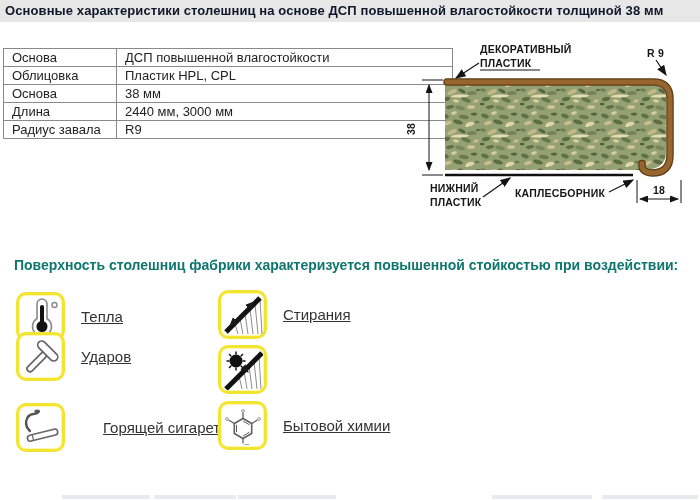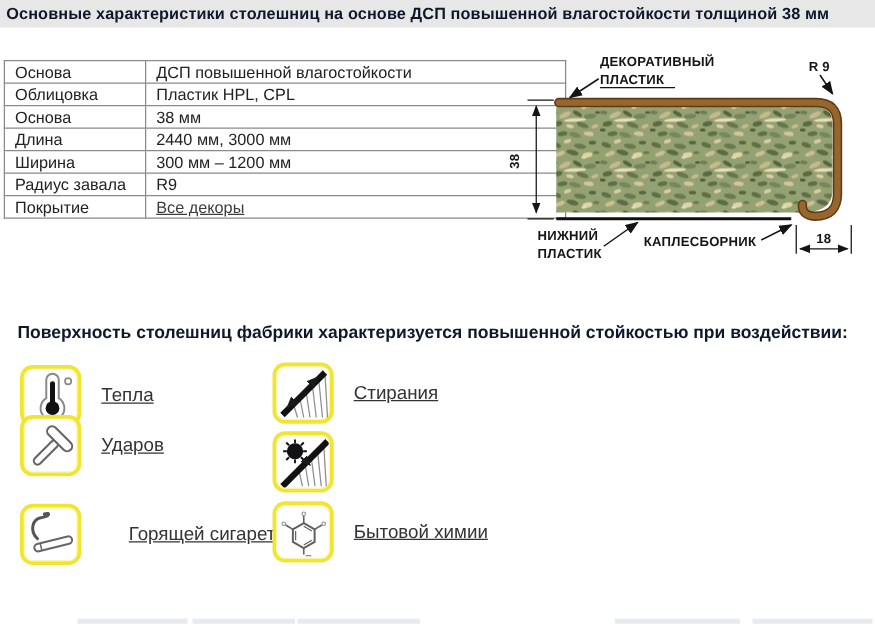--- a/index.html
+++ b/index.html
@@ -16,21 +16,21 @@
   table.specs td { border:1px solid #8a8a8a; height:17px; padding:1px 8px;
     vertical-align:middle; }
   table.specs td.lbl { width:113px; }
   a.decors-link { color:#3c3c3c; text-decoration:underline; cursor:pointer; }
 
   .diagram { position:absolute; left:400px; top:30px; width:300px; height:185px; }
   .diagram svg { display:block; }
   .dlabel { font-size:10.5px; font-weight:bold; fill:#161616; letter-spacing:.2px; }
 
   .heading2 { position:absolute; left:14px; top:257px; font-size:14px;
-    font-weight:bold; color:#0f172a; }
+    font-weight:bold; color:#0f766e; }
 
   .res-item { position:absolute; display:flex; align-items:center; gap:16px; }
   .icon-box { width:49px; height:49px; border:3px solid #f2e532; border-radius:10px;
     background:#fff; display:flex; align-items:center; justify-content:center;
     box-shadow:0 0 0 1px #fbf6b0 inset; flex:0 0 auto; }
   .res-label { font-size:15px; color:#333; white-space:nowrap;text-decoration:underline; }
 
   .pos-r0c0 { left:16px;  top:292px; }
   .pos-r0c1 { left:218px; top:290px; }
   .pos-r1c0 { left:16px;  top:332px;text-align:right; }
@@ -59,32 +59,22 @@
   </tr>
   <tr>
     <td class="lbl">Основа</td>
     <td>38 мм</td>
   </tr>
   <tr>
     <td class="lbl">Длина</td>
     <td>2440 мм, 3000 мм</td>
   </tr>
   <tr>
-    <td class="lbl">Ширина</td>
-    <td>300 мм – 1200 мм</td>
-  </tr>
-  <tr>
     <td class="lbl">Радиус завала</td>
     <td>R9</td>
-  </tr>
-  <tr>
-    <td class="lbl">Покрытие</td>
-    <td>
-      <a class="decors-link">Все декоры</a>
-    </td>
   </tr>
   </tbody>
 </table>
 
 <div class="diagram">
   <svg width="300" height="185" viewBox="0 0 300 185">
     <defs>
       <marker id="arr" markerWidth="9" markerHeight="7" refX="8" refY="3.5" orient="auto-start-reverse">
         <path d="M0,0 L9,3.5 L0,7 Z" fill="#141414"></path>
       </marker>

